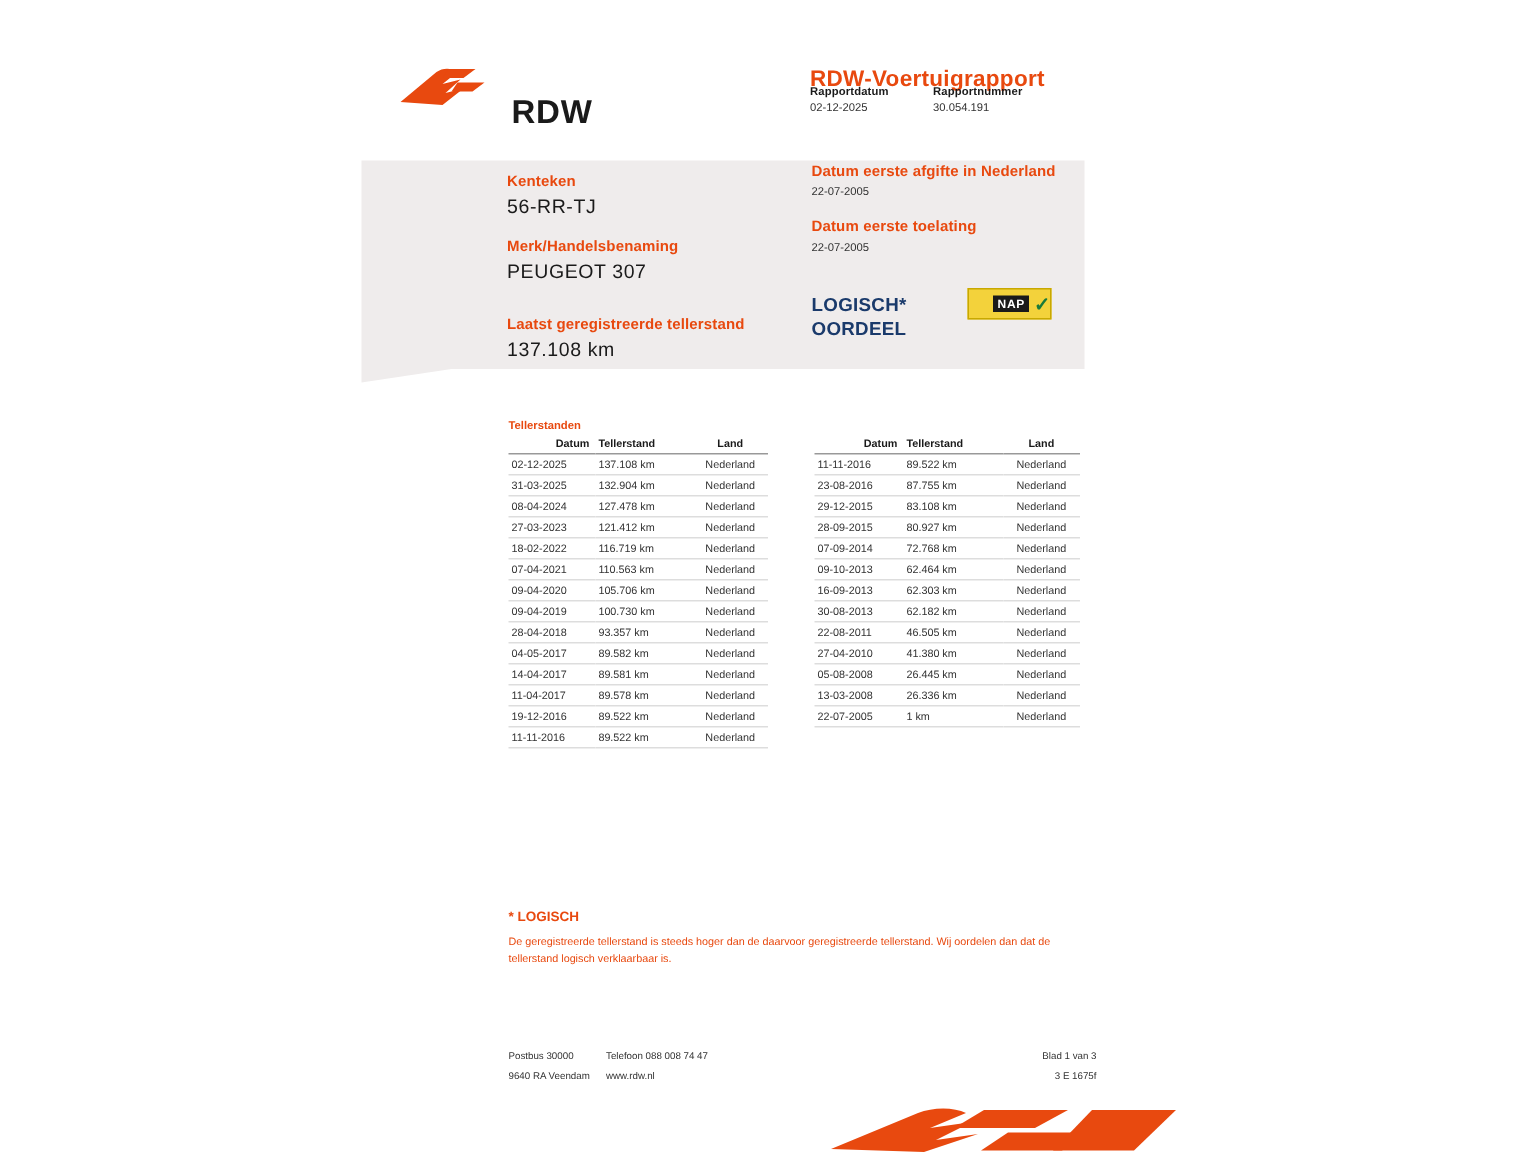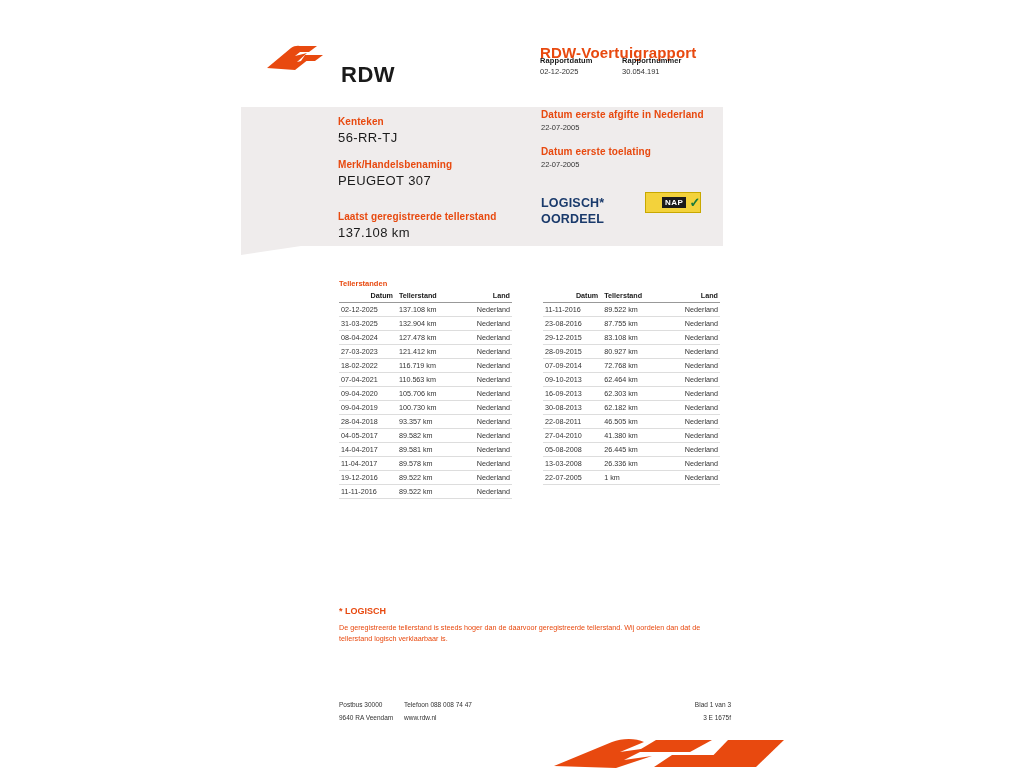--- a/index.html
+++ b/index.html
@@ -146,21 +146,21 @@
   .ts-table th {
     font-size: 7.2px;
     font-weight: bold;
     color: #1a1a1a;
     text-align: right;
     padding: 0 4px 2px 2px;
     border-bottom: 1px solid #999999;
     white-space: nowrap;
   }
   .ts-table th.num, .ts-table td.num { text-align: left; padding-right: 8px; }
-  .ts-table th.land, .ts-table td.land { text-align: right; padding-right: 2px; margin-top: 16px; }
+  .ts-table th.land, .ts-table td.land { text-align: center; padding-right: 2px; margin-top: 16px; }
   .ts-table td {
     padding: 2px 4px 2px 2px;
     border-bottom: 1px solid #dddddd;
     white-space: nowrap;
   }
 
   
   .note-title {
     position: absolute;
     left: 339px; top: 606px;

